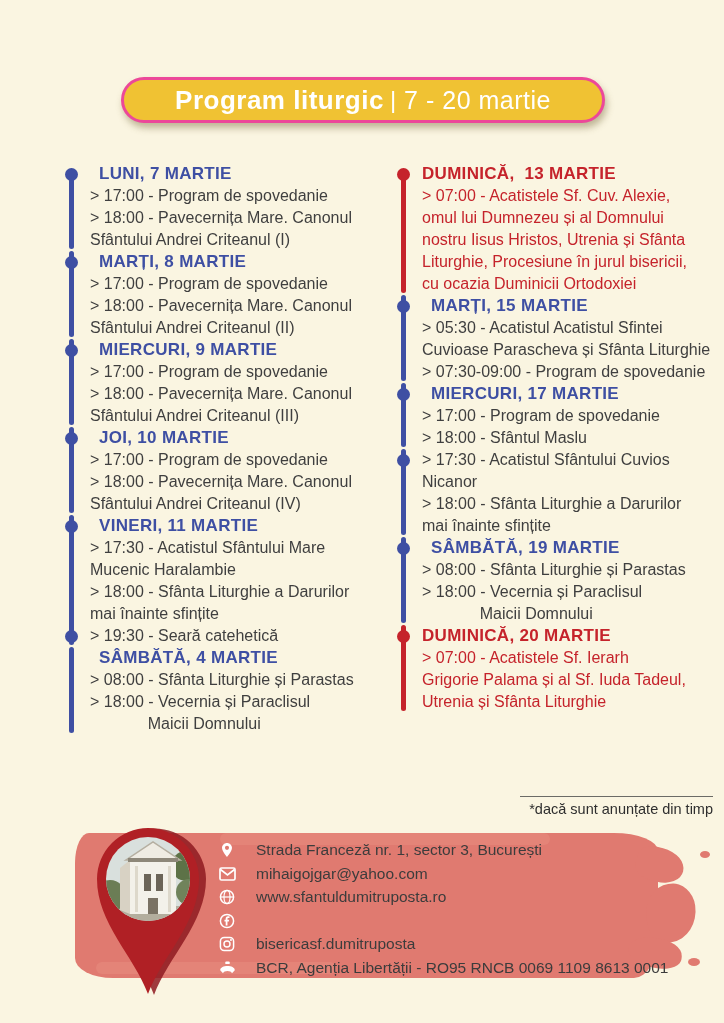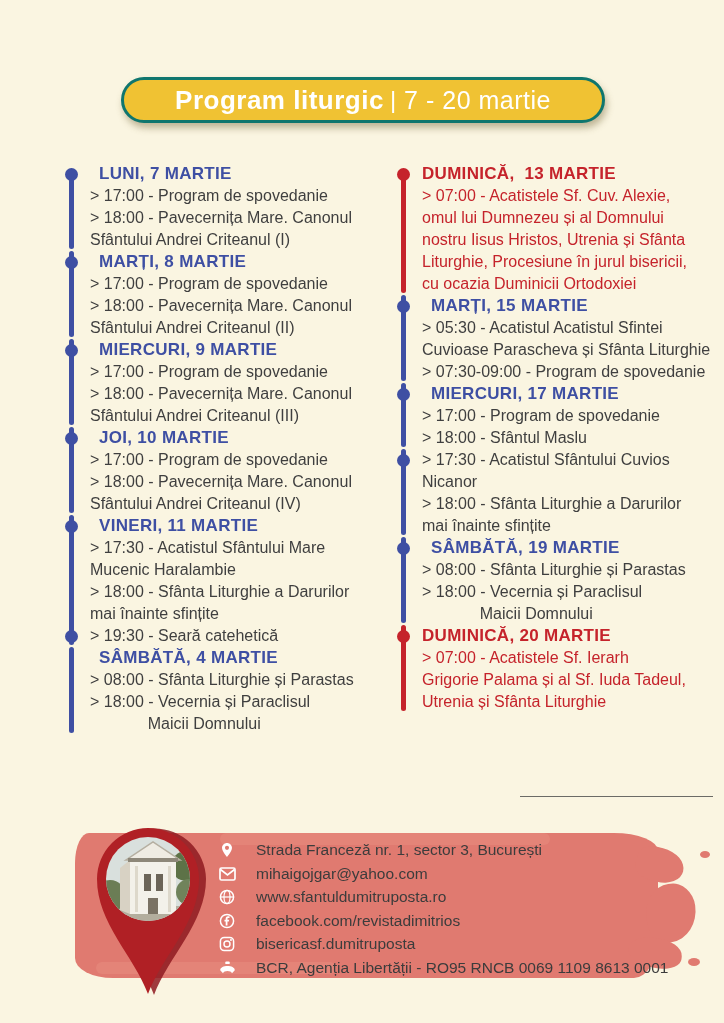--- a/index.html
+++ b/index.html
@@ -1,21 +1,21 @@
 <!DOCTYPE html>
 <html style="--cream: #FAF5E1; --yellow: #F0C233; --blue: #3E4FA3; --red: #C5232B; --body: #3F3F3F; --salmon: #E07A70;"><head>
 <meta charset="utf-8">
 <style>
   html,body{margin:0;padding:0;}
   body{font-family:"Liberation Sans",sans-serif;}
   .poster{position:relative;width:724px;height:1023px;background:var(--cream,#FAF5E1);overflow:hidden;}
 
   
   .banner{position:absolute;left:121px;top:77px;width:484px;height:46px;
-    background:var(--yellow,#F0C233);border:3px solid #0f766e;border-radius:26px;
+    background:var(--yellow,#F0C233);border:3px solid #ec4899;border-radius:26px;
     box-shadow:2px 5px 7px rgba(120,105,60,.45);
     display:flex;align-items:center;justify-content:center;box-sizing:border-box;}
   .banner .t-bold{color:#fff;font-size:26px;font-weight:bold;letter-spacing:.5px;}
   .banner .t-sep{color:#fff;font-size:24px;font-weight:normal;margin:0 8px 0 6px;}
   .banner .t-light{color:#fff;font-size:25px;font-weight:normal;letter-spacing:.5px;}
 
   
   .col{position:absolute;top:163px;width:334px;}
   .col-left{left:58px;}
   .col-right{left:390px;}
@@ -218,20 +218,21 @@
           <div class="day-header">DUMINICĂ, 20 MARTIE</div>
           <div class="event">&gt; 07:00 - Acatistele Sf. Ierarh
 Grigorie Palama și al Sf. Iuda Tadeul,
 Utrenia și Sfânta Liturghie</div>
         </div>
       </div>
     </div>
 
   <div class="footnote">
     <div class="footnote-rule"></div>
+    <div class="footnote-text">*dacă sunt anunțate din timp</div>
   </div>
 
   <div class="band"></div>
   <div class="blob b1"></div>
   <div class="blob b2"></div>
   <div class="blob b3"></div>
   <div class="blob b4"></div>
   <div class="blob b5"></div>
   <div class="blob hi h1"></div>
   <div class="blob hi h2"></div>
@@ -288,21 +289,20 @@
       </span>
       <span class="contact-text">www.sfantuldumitruposta.ro</span>
     </div>
     <div class="contact-row">
       <span class="contact-icon">
         <svg width="16" height="16" viewBox="0 0 17 17">
             <circle cx="8.5" cy="8.5" r="7" fill="none" stroke="#fff" stroke-width="1.6"></circle>
             <path d="M9.8 5.2h1.4V3.4H9.5c-1.6 0-2.4 1-2.4 2.5v1.2H5.8v1.8h1.3v4.5h1.9V8.9h1.5l.3-1.8H9V6c0-.5.2-.8.8-.8z" fill="#fff"></path>
           </svg>
       </span>
-      <span class="contact-text">facebook.com/revistadimitrios</span>
     </div>
     <div class="contact-row">
       <span class="contact-icon">
         <svg width="16" height="16" viewBox="0 0 17 17">
             <rect x="1.5" y="1.5" width="14" height="14" rx="4" fill="none" stroke="#fff" stroke-width="1.6"></rect>
             <circle cx="8.5" cy="8.5" r="3.2" fill="none" stroke="#fff" stroke-width="1.5"></circle>
             <circle cx="12.7" cy="4.3" r="1.1" fill="#fff"></circle>
           </svg>
       </span>
       <span class="contact-text">bisericasf.dumitruposta</span>

